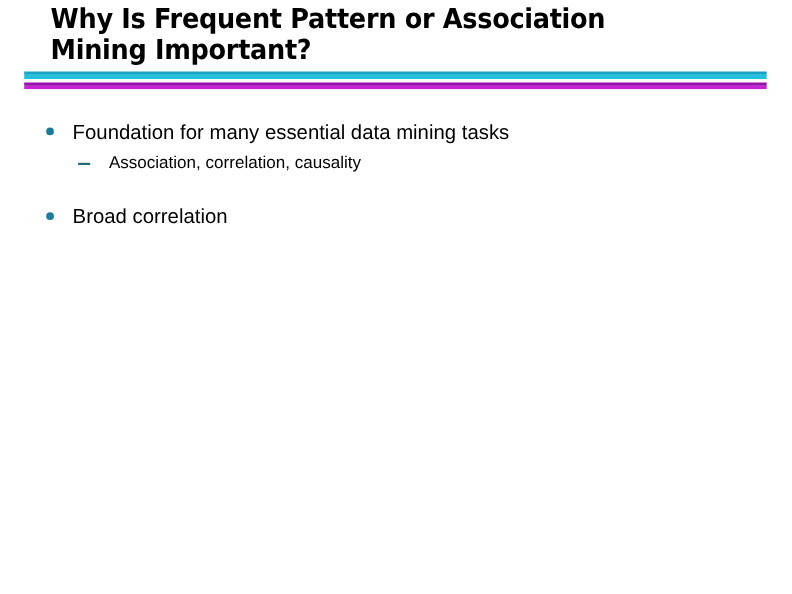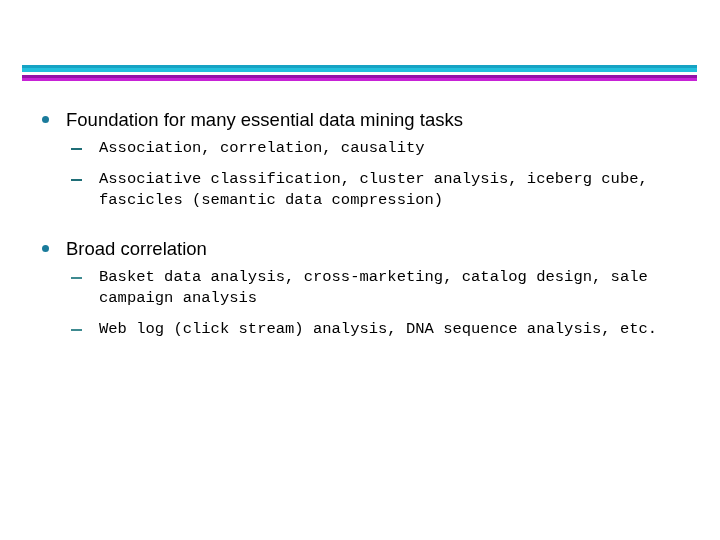--- a/index.html
+++ b/index.html
@@ -134,70 +134,60 @@
     height: 2px;
     background: #1F6E77;
   }
   .l2-dash.light {
     background: #3E8A90;
   }
   .l2-text {
     font-size: 15.5px;
     line-height: 21.5px;
     color: #000000;
-    font-family: Liberation Mono, monospace;
+    font-family: Liberation Sans, sans-serif;
     max-width: 590px;
   }
 
   .section-gap {
     height: 16px;
   }
 </style>
 </head>
 <body>
 
 <div class="slide">
 
+  <div class="title-block">
+    <h1 class="slide-title">Why Is Frequent Pattern or Association
+Mining Important?</h1>
+  </div>
 
   <div class="divider">
     <div class="band-cyan-dark"></div>
     <div class="band-cyan"></div>
     <div class="band-gap"></div>
     <div class="band-purple-dark"></div>
     <div class="band-magenta"></div>
   </div>
 
   <div class="body-block">
 
     <div class="l1-item">
       <span class="l1-bullet"></span>
       <span class="l1-text">Foundation for many essential data mining tasks</span>
     </div>
     <div class="l2-list">
       <div class="l2-item">
         <span class="l2-dash"></span>
         <div class="l2-text">Association, correlation, causality</div>
       </div>
-      <div class="l2-item">
-        <span class="l2-dash"></span>
-        <div class="l2-text">Associative classification, cluster analysis, iceberg cube, fascicles (semantic data compression)</div>
-      </div>
     </div>
 
     <div class="section-gap"></div>
 
     <div class="l1-item">
       <span class="l1-bullet"></span>
       <span class="l1-text">Broad correlation</span>
     </div>
-    <div class="l2-list">
-      <div class="l2-item">
-        <span class="l2-dash light"></span>
-        <div class="l2-text">Basket data analysis, cross-marketing, catalog design, sale campaign analysis</div>
-      </div>
-      <div class="l2-item">
-        <span class="l2-dash light"></span>
-        <div class="l2-text">Web log (click stream) analysis, DNA sequence analysis, etc.</div>
-      </div>
-    </div>
 
   </div>
 </div>
 
 </body></html>

